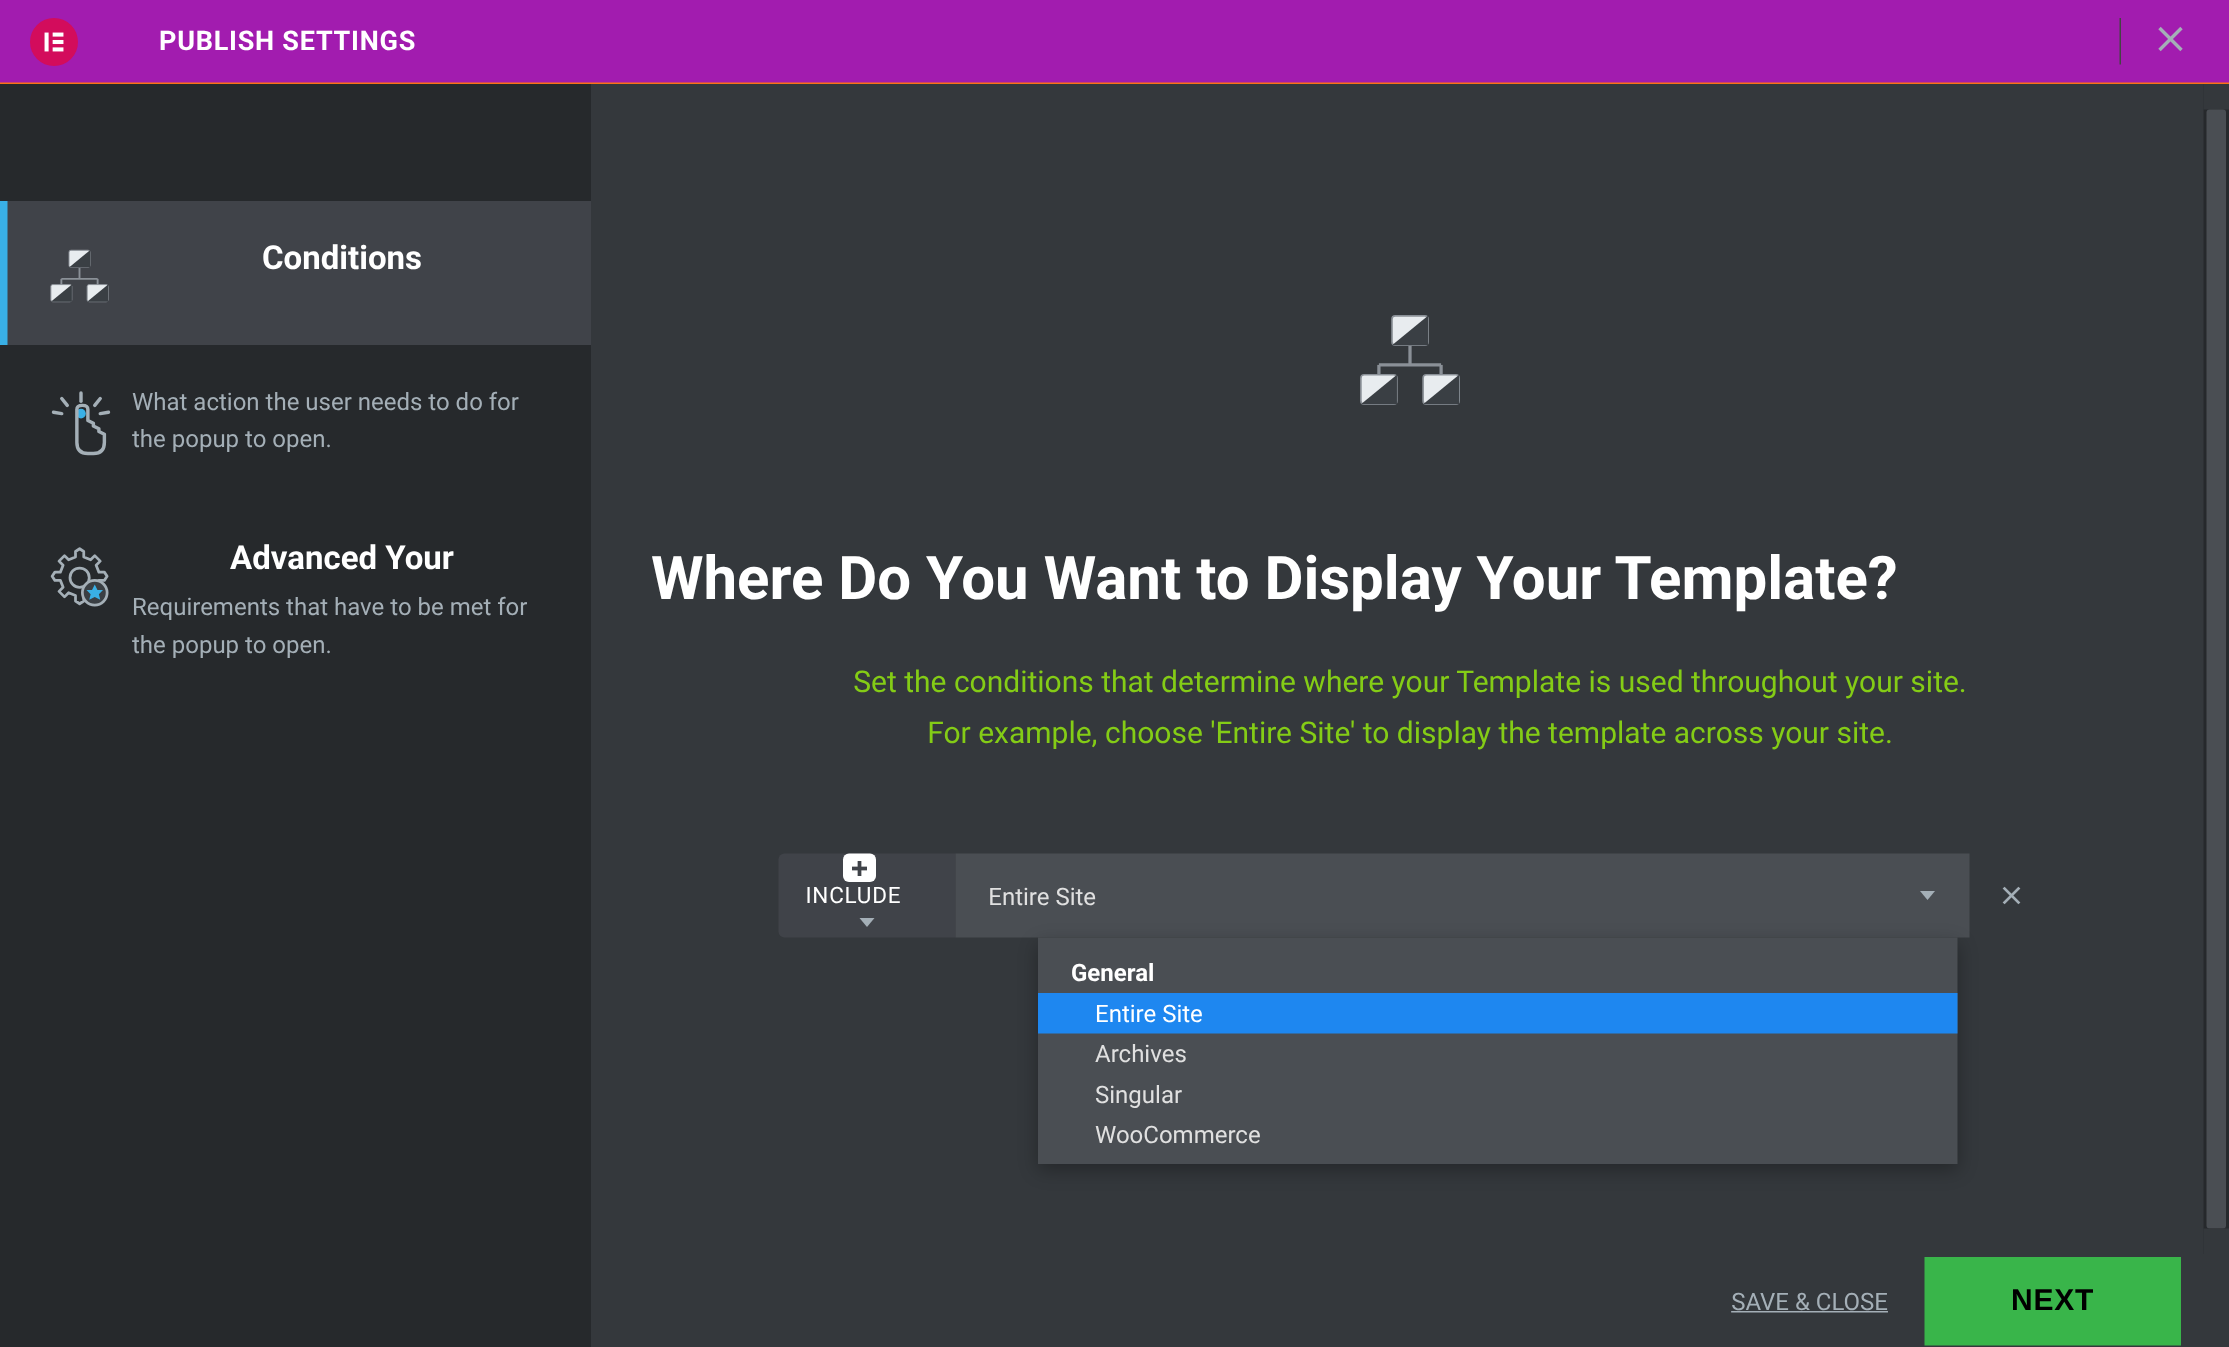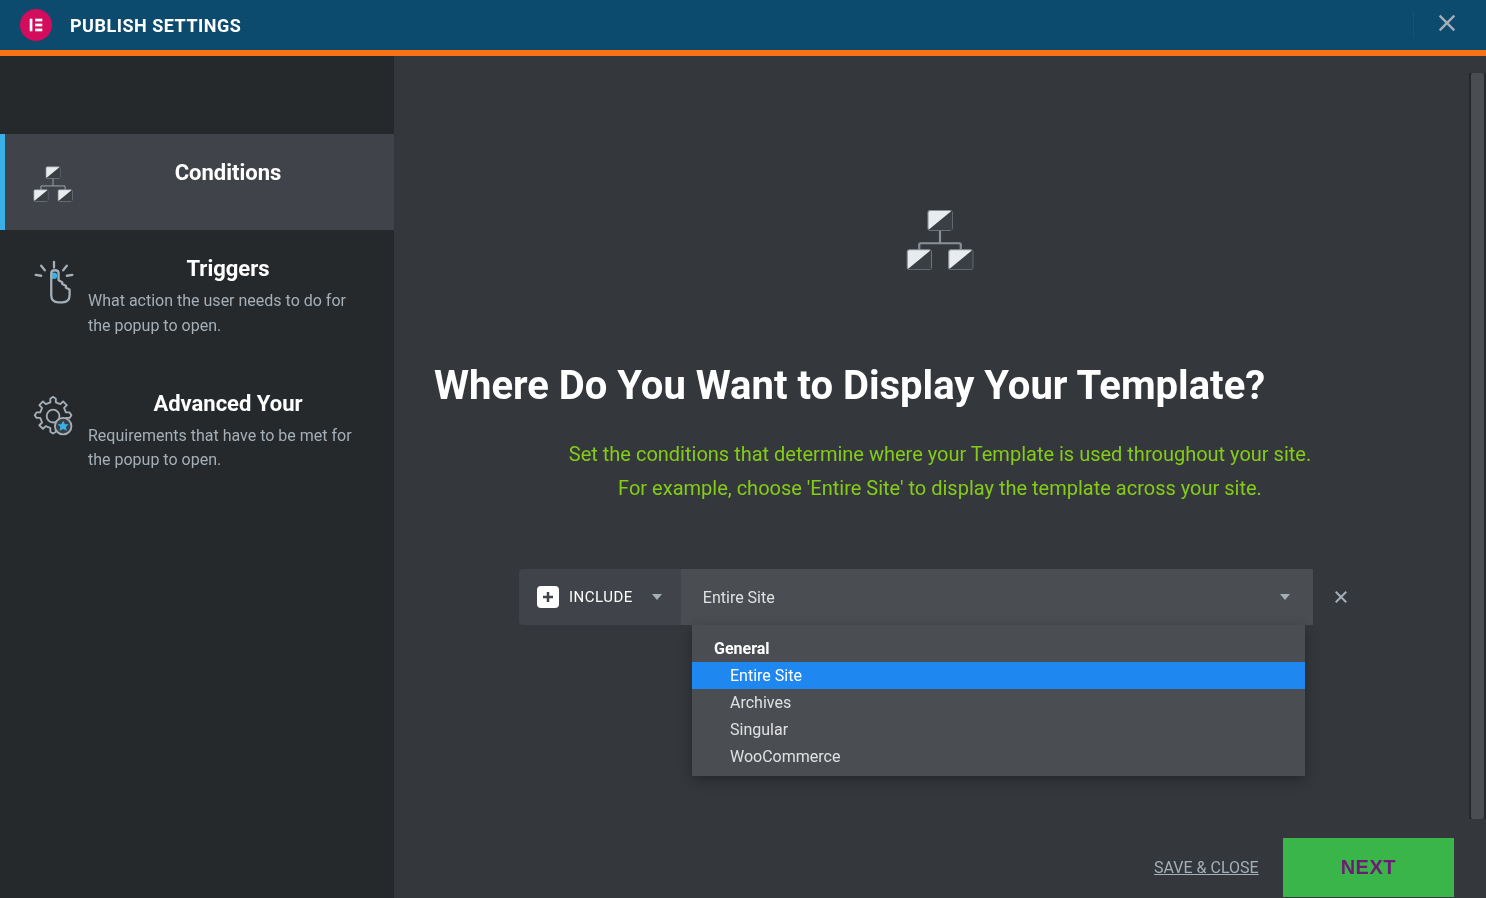--- a/index.html
+++ b/index.html
@@ -1,19 +1,19 @@
 <!DOCTYPE html>
 <html><head>
 <meta charset="utf-8">
 <style>
 * { box-sizing: border-box; margin: 0; padding: 0; }
 html, body { width: 1486px; height: 898px; overflow: hidden; font-family: -apple-system, BlinkMacSystemFont, "Segoe UI", Roboto, Arial, sans-serif; background: #26292c; color: #e0e0e0; }
 
 
-.header { height: 56px; background: #0c4a6e; display: flex; align-items: center; padding: 0 20px; border-bottom: 6px solid #f97316; position: relative; }
+.header { height: 56px; background: #a21caf; display: flex; align-items: center; padding: 0 20px; border-bottom: 1px solid #f97316; position: relative; gap: 36px; }
 .logo { width: 32px; height: 32px; border-radius: 50%; background: #d30c5c; display: flex; align-items: center; justify-content: center; margin-right: 18px; }
 .logo svg { width: 18px; height: 18px; }
 .header-title { color: #fff; font-size: 18px; font-weight: 700; letter-spacing: 0.5px; }
 .close-btn { position: absolute; right: 20px; top: 50%; transform: translateY(-50%); cursor: pointer; padding: 8px; }
 .close-btn svg { width: 22px; height: 22px; stroke: #a4afb7; stroke-width: 2.5; }
 .header-divider { position: absolute; right: 72px; top: 12px; bottom: 12px; width: 1px; background: #444; }
 
 
 .body { display: flex; height: 842px; }
 .sidebar { width: 394px; background: #26292c; padding-top: 78px; }
@@ -29,41 +29,41 @@
 .sb-desc { color: #a4afb7; font-size: 16px; line-height: 1.55; }
 
 
 .hero-icon { display: flex; justify-content: center; margin-top: 150px; }
 .main-title { text-align: left; color: #fff; font-size: 40px; font-weight: 700; margin-top: 88px; padding: 0 40px; }
 .main-desc { text-align: center; color: #84cc16; font-size: 20px; line-height: 1.7; margin-top: 28px; padding: 0 60px; }
 
 
 .cond-wrap { margin: 64px auto 0; width: 842px; position: relative; }
 .cond-row { display: flex; align-items: center; gap: 0; }
-.include-btn { height: 56px; background: #404349; display: flex; align-items: center; padding: 0 18px; cursor: pointer; border-radius: 4px 0 0 4px; }
+.include-btn { height: 56px; background: #404349; display: flex; align-items: center; padding: 0 18px; cursor: pointer; border-radius: 4px 0 0 4px; flex-direction: column; }
 .include-plus { width: 22px; height: 22px; background: #fff; border-radius: 4px; display: flex; align-items: center; justify-content: center; margin-right: 10px; }
 .include-plus svg { width: 14px; height: 14px; }
 .include-label { color: #fff; font-size: 15px; letter-spacing: 0.5px; margin-right: 18px; }
 .include-caret svg { width: 12px; height: 12px; }
 .select-box { height: 56px; background: #4a4e53; flex: 1; display: flex; align-items: center; padding: 0 22px; cursor: pointer; position: relative; }
 .select-value { color: #e0e0e0; font-size: 16px; flex: 1; }
 .select-caret svg { width: 12px; height: 12px; }
 .remove-cond { width: 40px; display: flex; align-items: center; justify-content: center; cursor: pointer; margin-left: 8px; }
 .remove-cond svg { width: 18px; height: 18px; stroke: #a4afb7; stroke-width: 2.5; }
 
 
 .dropdown { position: absolute; top: 56px; left: 173px; right: 56px; background: #4a4e53; z-index: 10; padding: 8px 0 6px; box-shadow: 0 4px 12px rgba(0,0,0,0.3); }
 .dd-group { color: #fff; font-size: 16px; font-weight: 700; padding: 6px 22px 4px; }
 .dd-opt { color: #e0e0e0; font-size: 16px; padding: 4px 22px 4px 38px; cursor: pointer; }
 .dd-opt.selected { background: #1e87f0; color: #fff; }
 
 
 .footer { position: absolute; bottom: 0; right: 16px; height: 62px; display: flex; align-items: center; gap: 24px; background: #34383c; padding-right: 16px; padding-left: 40px; }
 .save-close { color: #a4afb7; font-size: 16px; text-decoration: underline; cursor: pointer; }
-.next-btn { background: #39b54a; color: #701a75; font-size: 20px; font-weight: 700; padding: 18px 58px; cursor: pointer; border: none; letter-spacing: 0.5px; }
+.next-btn { background: #39b54a; color: #000000; font-size: 20px; font-weight: 700; padding: 18px 58px; cursor: pointer; border: none; letter-spacing: 0.5px; }
 
 
 .fake-scroll { position: absolute; right: 0; top: 0; bottom: 62px; width: 17px; background: #26292c; }
 .fake-scroll::before { content: ""; position: absolute; top: 0; left: 0; right: 0; height: 17px; background: #34383c; display: flex; }
 .fake-scroll::after { content: ""; position: absolute; bottom: 0; left: 0; right: 0; height: 17px; background: #34383c; }
 .fake-thumb { position: absolute; left: 2px; right: 2px; top: 17px; bottom: 17px; background: #4a4e53; border-radius: 2px; }
 
 
 .tree-node { fill: #e8ecef; stroke: #8a9097; stroke-width: 1; }
 .tree-dark { fill: #3a3f44; }
@@ -122,21 +122,20 @@
             <line x1="10" y1="6" x2="14" y2="11"></line>
             <line x1="38" y1="6" x2="34" y2="11"></line>
             <line x1="4" y1="16" x2="10" y2="17"></line>
             <line x1="44" y1="16" x2="38" y2="17"></line>
           </g>
           <circle cx="24" cy="17" r="3.5" fill="#39b0e6"></circle>
           <path d="M21 26 v12 q0 8 8 8 h4 q8 0 8-8 v-6 l-4-2 v-2 l-4-2 v-2 l-4-2 v-8 q0-3-4-3 t-4 3 v12 z" fill="none" stroke="#a4afb7" stroke-width="2.5" stroke-linejoin="round"></path>
         </svg>
       </div>
       <div class="sb-text">
-        <div class="sb-title">Triggers</div>
         <div class="sb-desc">What action the user needs to do for the popup to open.</div>
       </div>
     </div>
 
     <div class="sb-item">
       <div class="sb-icon">
         <svg width="44" height="44" viewBox="0 0 48 48">
           <path d="M20 4 l3-2 3 2 v4 l5 2 3-3 4 4 -3 3 2 5 h4 l2 3 -2 3 h-4 l-2 5 3 3 -4 4 -3-3 -5 2 v4 l-3 2 -3-2 v-4 l-5-2 -3 3 -4-4 3-3 -2-5 h-4 l-2-3 2-3 h4 l2-5 -3-3 4-4 3 3 5-2 z" fill="none" stroke="#a4afb7" stroke-width="2" stroke-linejoin="round"></path>
           <circle cx="23" cy="23" r="7" fill="none" stroke="#a4afb7" stroke-width="2"></circle>
           <circle cx="34" cy="34" r="9" fill="#3a3f44" stroke="#a4afb7" stroke-width="2"></circle>

